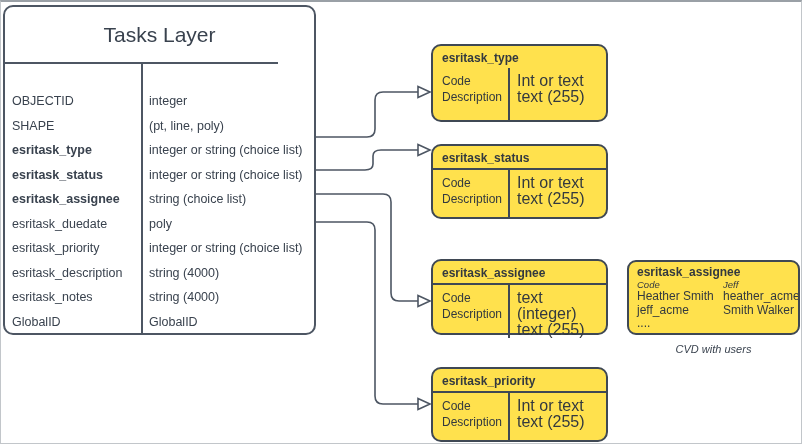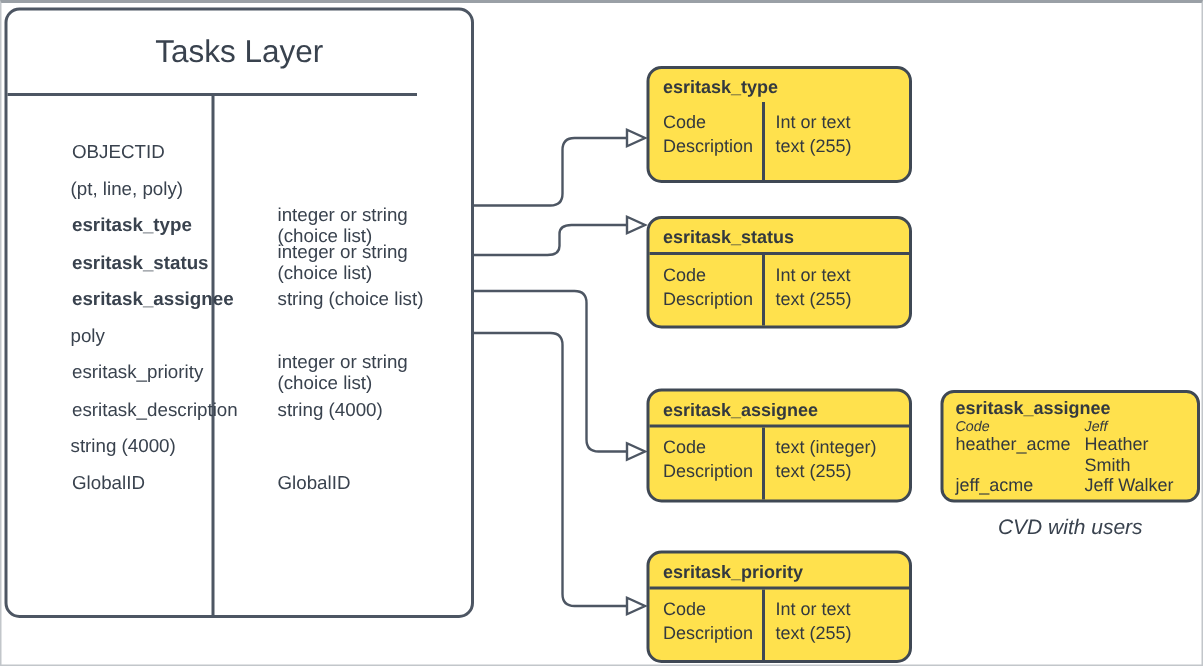--- a/index.html
+++ b/index.html
@@ -5,76 +5,76 @@
   html,body{margin:0;padding:0;background:#fff;}
   #canvas{
     position:relative;width:802px;height:444px;background:#ffffff;
     border-top:2px solid #9aa0a6;border-left:1px solid #c2c6ca;
     border-right:1px solid #c2c6ca;border-bottom:1px solid #c2c6ca;
     box-sizing:border-box;overflow:hidden;
     font-family:"Liberation Sans", sans-serif;color:#39424e;
   }
   
   .entity{
-    position:absolute;left:2px;top:3px;width:313px;height:407px;
+    position:absolute;left:2px;top:3px;width:313px;height:330px;
     box-sizing:border-box;border:2px solid #4d5663;border-radius:10px;
     background:#fff;
     padding-left:36px;
   }
   .entity-title{
     position:absolute;top:0;left:0;right:0;height:55px;
     display:flex;align-items:center;justify-content:center;
     font-size:21px;color:#39424e;
   }
   .entity-title-line{
     position:absolute;top:55px;left:0;width:273px;height:2px;background:#4d5663;
   }
   .entity-col-divider{
     position:absolute;top:57px;bottom:0;left:136px;width:2px;background:#4d5663;
   }
   .entity-rows{
     position:absolute;top:57px;left:0;right:0;bottom:0;padding-top:25px;
   }
-  .erow{display:flex;height:24.5px;align-items:center;font-size:12.5px;margin-left:36px;}
+  .erow{display:flex;height:24.5px;align-items:center;font-size:12.5px;}
   .erow .fname{width:138px;box-sizing:border-box;padding-left:7px;}
   .erow .ftype{flex:1;box-sizing:border-box;padding-left:6px;}
   .erow .bold{font-weight:bold;}
   
   .choice{
     position:absolute;width:177px;box-sizing:border-box;
     background:#ffe14d;border:2px solid #3f4854;border-radius:10px;
     display:flex;flex-direction:column;
   }
   .cb-title{
     padding:5px 10px 3px 9px;font-size:12px;font-weight:bold;color:#33393f;
   }
   .cb-title.sep{border-bottom:2px solid #3f4854;}
   .cb-body{display:flex;flex:1;}
   .cb-left{
     width:77px;box-sizing:border-box;border-right:2px solid #3f4854;
     padding:5px 0 0 9px;font-size:12px;line-height:16px;color:#33393f;
   }
-  .cb-right{flex:1;padding:5px 0 0 7px;font-size:12px;line-height:16px;color:#33393f;}
+  .cb-right{flex:1;padding:5px 0 0 7px;font-size:16px;line-height:16px;color:#33393f;}
   #box-type{left:430px;top:42px;height:78px;}
   #box-status{left:430px;top:142px;height:75px;}
   #box-assignee{left:430px;top:257px;height:76px;}
   #box-priority{left:430px;top:365px;height:75px;}
   
   .cvd{
     position:absolute;left:626px;top:258px;width:173px;height:75px;
     box-sizing:border-box;background:#ffe14d;border:2px solid #3f4854;
     border-radius:9px;padding:3px 8px;color:#33393f;overflow:hidden;
   }
   .cvd-title{font-size:12px;font-weight:bold;}
   .cvd-grid{display:grid;grid-template-columns:86px auto;}
   .cvd-hdr{font-size:9.5px;font-style:italic;}
   .cvd-cell{font-size:12px;line-height:13.5px;}
   .cvd-caption{
     position:absolute;left:626px;top:341px;width:173px;text-align:center;
-    font-size:14px;font-style:italic;color:#39424e;
+    font-size:11px;font-style:italic;color:#39424e;
   }
   
   #wires{position:absolute;left:0;top:0;pointer-events:none;}
 </style>
 </head>
 <body>
 
 <div id="canvas">
 
   <svg id="wires" width="802" height="444" viewBox="0 0 802 444">
@@ -92,48 +92,52 @@
     </g>
   </svg>
 
   <div class="entity">
     <div class="entity-title">Tasks Layer</div>
     <div class="entity-title-line"></div>
     <div class="entity-col-divider"></div>
     <div class="entity-rows">
       <div class="erow">
         <div class="fname">OBJECTID</div>
-      </div>
-      <div class="erow">
+        <div class="ftype">integer</div>
+      </div>
+      <div class="erow">
+        <div class="fname">SHAPE</div>
         <div class="ftype">(pt, line, poly)</div>
       </div>
       <div class="erow">
         <div class="fname bold">esritask_type</div>
         <div class="ftype">integer or string (choice list)</div>
       </div>
       <div class="erow">
         <div class="fname bold">esritask_status</div>
         <div class="ftype">integer or string (choice list)</div>
       </div>
       <div class="erow">
         <div class="fname bold">esritask_assignee</div>
         <div class="ftype">string (choice list)</div>
       </div>
       <div class="erow">
+        <div class="fname">esritask_duedate</div>
         <div class="ftype">poly</div>
       </div>
       <div class="erow">
         <div class="fname">esritask_priority</div>
         <div class="ftype">integer or string (choice list)</div>
       </div>
       <div class="erow">
         <div class="fname">esritask_description</div>
         <div class="ftype">string (4000)</div>
       </div>
       <div class="erow">
+        <div class="fname">esritask_notes</div>
         <div class="ftype">string (4000)</div>
       </div>
       <div class="erow">
         <div class="fname">GlobalID</div>
         <div class="ftype">GlobalID</div>
       </div>
     </div>
   </div>
 
   <div class="choice" id="box-type">
@@ -190,23 +194,23 @@
         <div>text (255)</div>
       </div>
     </div>
   </div>
 
   <div class="cvd">
     <div class="cvd-title">esritask_assignee</div>
     <div class="cvd-grid">
       <div class="cvd-hdr">Code</div>
       <div class="cvd-hdr">Jeff</div>
+      <div class="cvd-cell">Heather Smith</div>
       <div class="cvd-cell">heather_acme</div>
-      <div class="cvd-cell">Heather Smith</div>
       <div class="cvd-cell">jeff_acme</div>
-      <div class="cvd-cell">Jeff Walker</div>
+      <div class="cvd-cell">Smith Walker</div>
       <div class="cvd-cell">....</div>
       <div class="cvd-cell"></div>
     </div>
   </div>
   <div class="cvd-caption">CVD with users</div>
 
 </div>
 
 </body></html>

